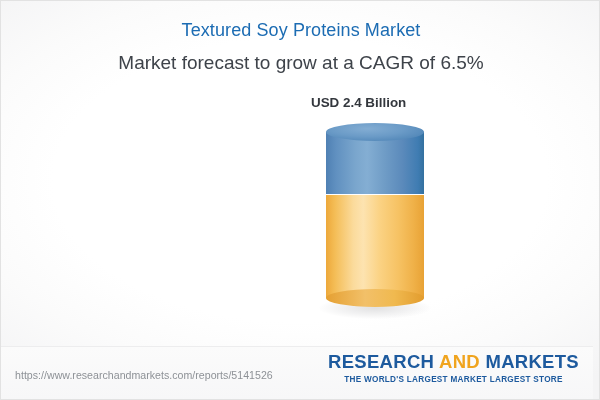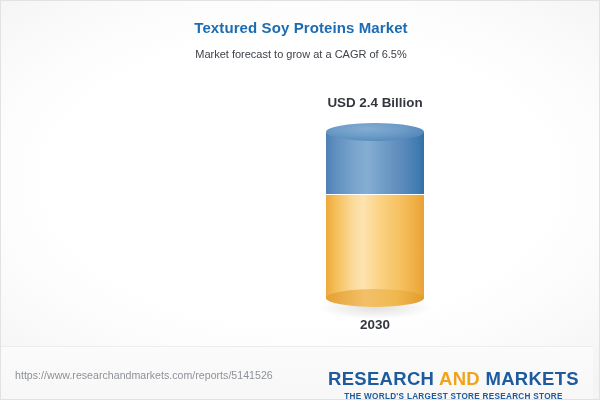--- a/index.html
+++ b/index.html
@@ -27,29 +27,29 @@
 
   
   .header {
     position: absolute;
     top: 18px;
     left: 0;
     width: 600px;
     text-align: center;
   }
   .chart-title {
-    font-size: 15px;
-    font-weight: bold;
+    font-size: 18px;
+    font-weight: normal;
     color: #1c6cb3;
     letter-spacing: 0.1px;
     line-height: 1.25;
   }
   .chart-subtitle {
     margin-top: 9px;
-    font-size: 11px;
+    font-size: 19px;
     font-weight: normal;
     color: #3e434a;
     line-height: 1.3;
   }
 
   
   .plot {
     position: absolute;
     left: 0;
     top: 0;
@@ -60,21 +60,20 @@
   .bar-group {
     position: absolute;
     bottom: 0;
   }
   .bar-group.g2024 { left: 160px; width: 128px; }
   .bar-group.g2030 { left: 310px; width: 128px; }
 
   .value-label {
     position: absolute;
     width: 100%;
-    text-align: center;
     font-size: 13.4px;
     font-weight: bold;
     color: #33373d;
     white-space: nowrap;
   }
   .g2024 .value-label { top: 8px; }
   .g2030 .value-label { top: 8px; }
 
   .cat-label {
     position: absolute;
@@ -175,21 +174,21 @@
     left: 14px;
     top: 22px;
     font-size: 10.6px;
     color: #8d9196;
     letter-spacing: 0.02px;
     white-space: nowrap;
   }
   .logo {
     position: absolute;
     right: 14px;
-    top: 23px;
+    top: 6px;
     text-align: center;
   }
   .logo-main {
     font-size: 18.5px;
     font-weight: bold;
     letter-spacing: 0.3px;
     line-height: 1;
     white-space: nowrap;
   }
   .logo-word-research, .logo-word-markets { color: #1d5a9e; }
@@ -229,27 +228,26 @@
         <div class="seg-bottom" style="height:18px; bottom:0;"></div>
       </div>
 
       <div class="cyl blue" style="width:98px; top:122px; height:81px;">
         <div class="seg" style="top:9px; bottom:10px;">
           <div class="seg-body"></div>
         </div>
         <div class="seg-top" style="height:18px; top:0;"></div>
       </div>
 
-      <div class="cat-label" style="top:316px;">2030</div>
     </div>
 
   </div>
 
   <div class="footer">
     <div class="footer-url">https://www.researchandmarkets.com/reports/5141526</div>
 
     <div class="logo">
       <div class="logo-main"><span class="logo-word-research">RESEARCH</span> <span class="logo-word-and">AND</span> <span class="logo-word-markets">MARKETS</span></div>
-      <div class="logo-tag">THE WORLD'S LARGEST STORE RESEARCH STORE</div>
+      <div class="logo-tag">THE WORLD'S LARGEST MARKET LARGEST STORE</div>
     </div>
   </div>
 
 </div>
 
 </body></html>

